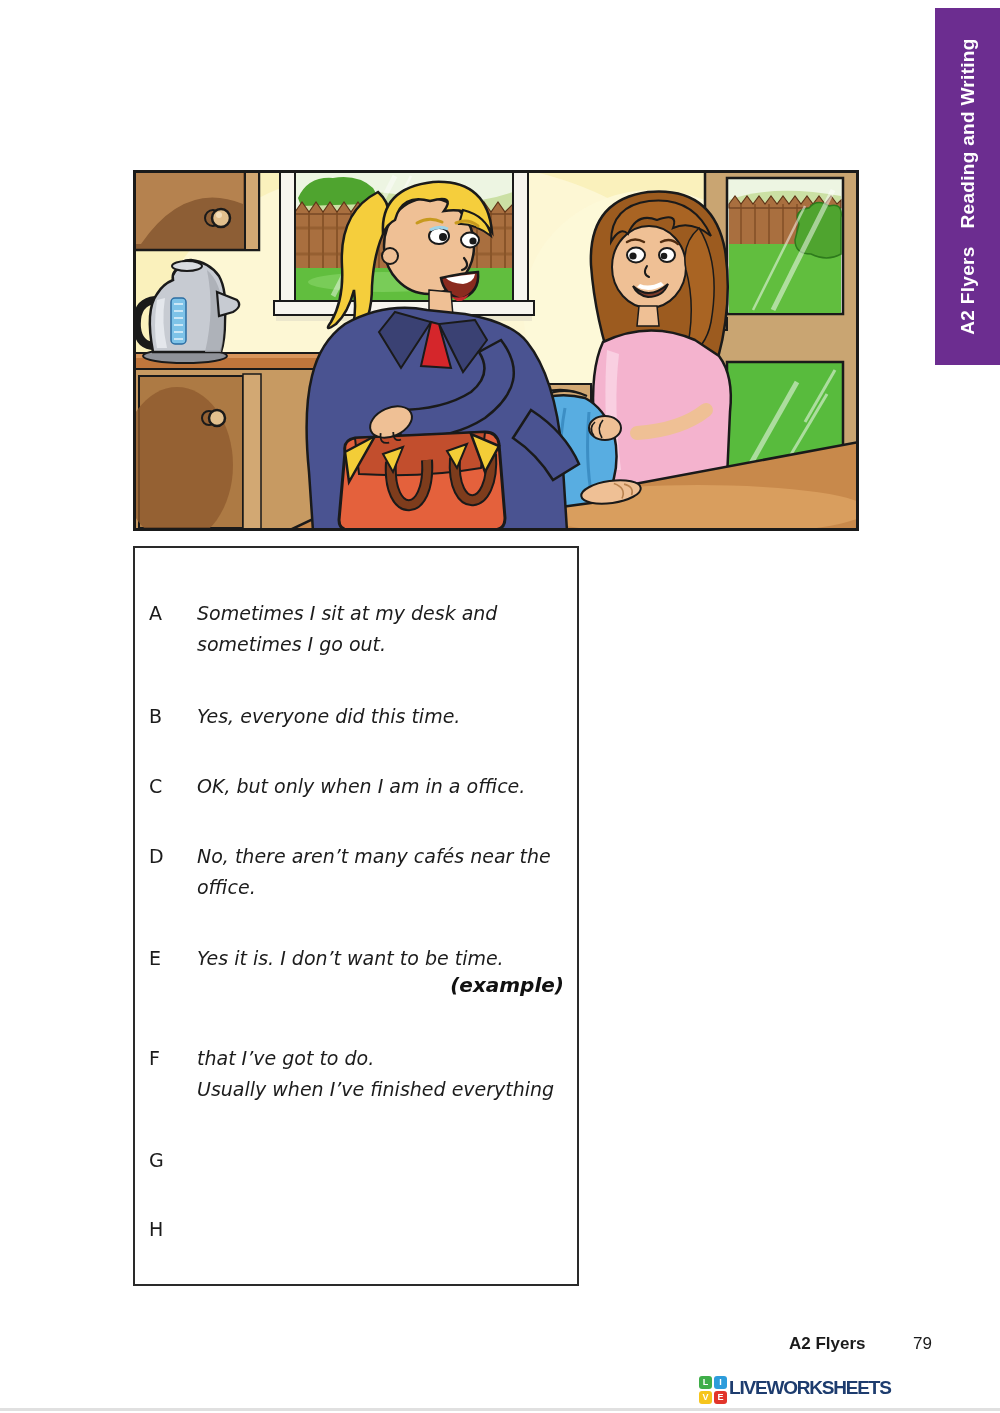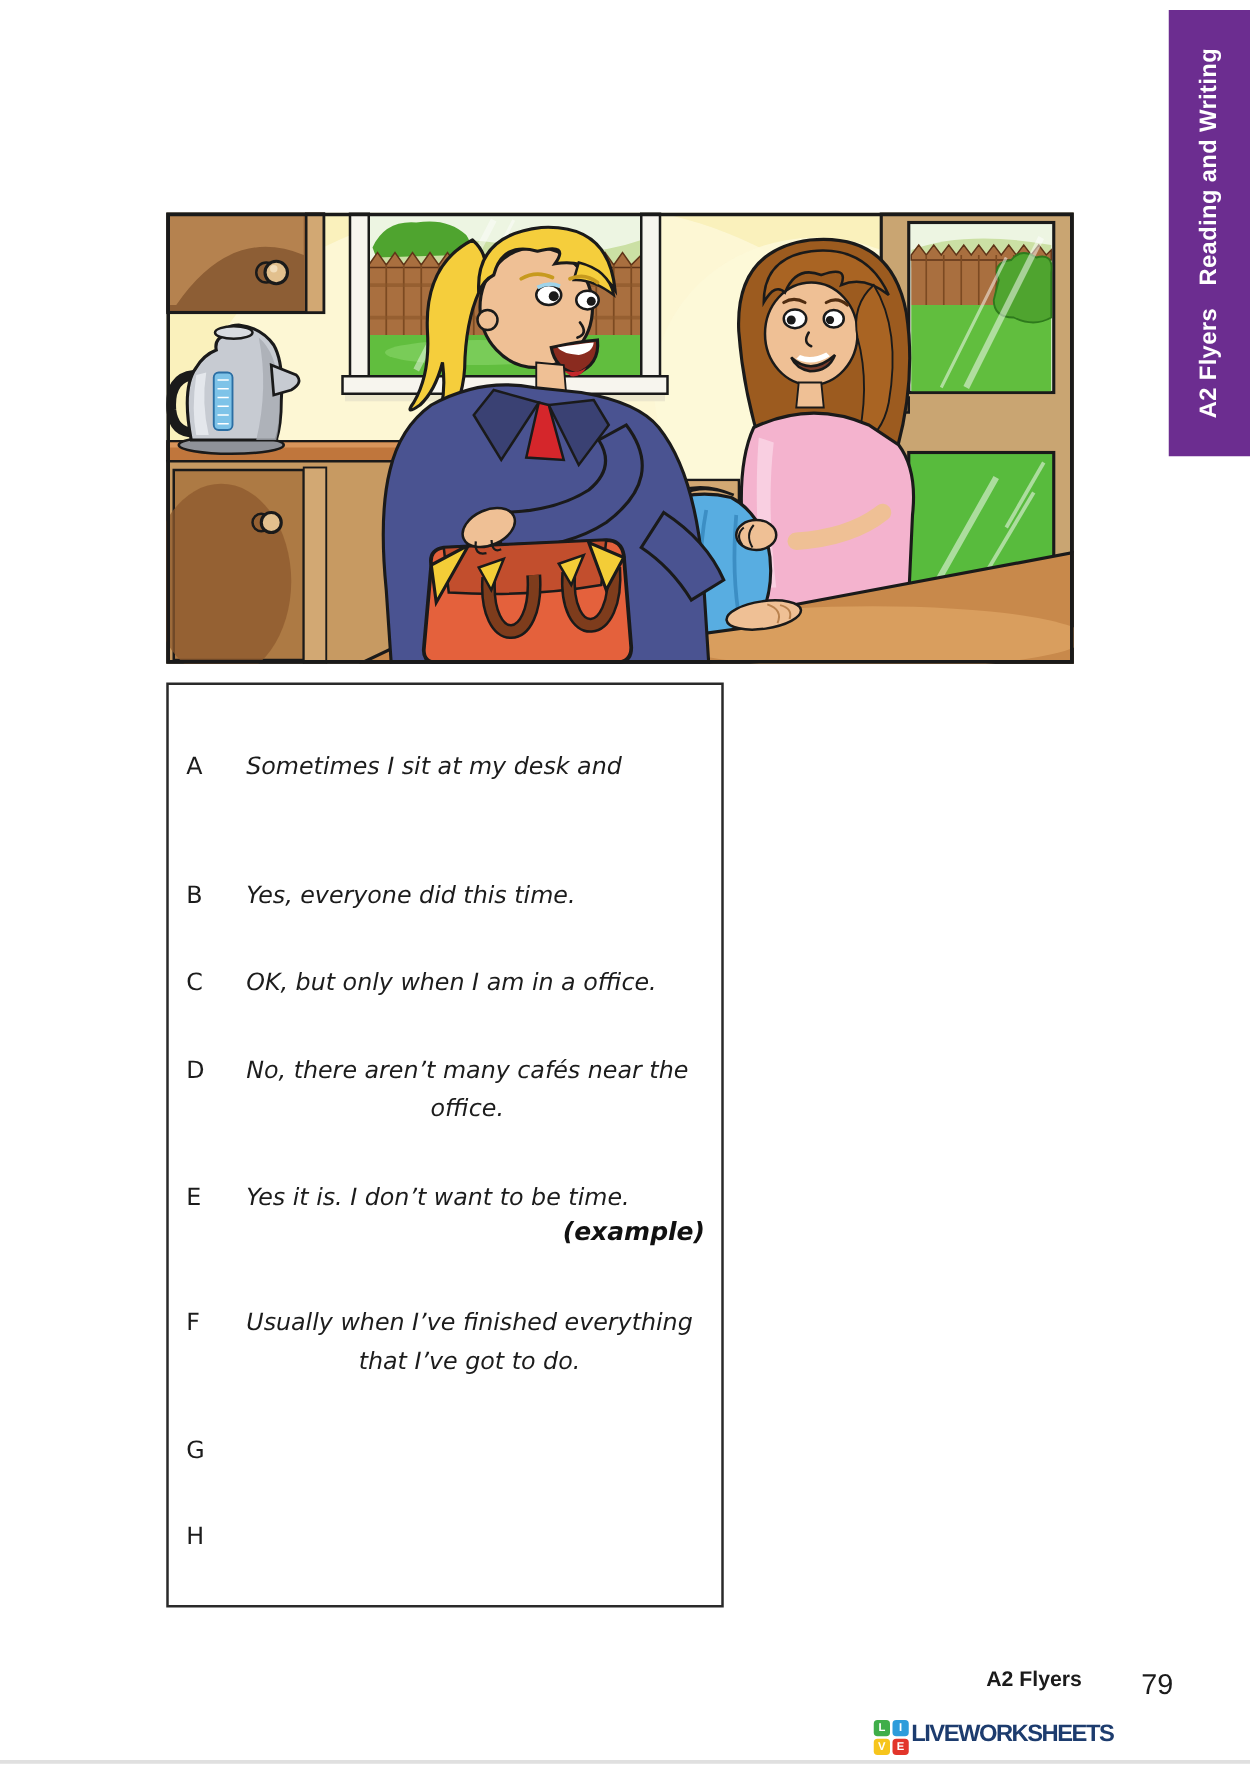--- a/index.html
+++ b/index.html
@@ -14,31 +14,31 @@
 
   
   .illustration{position:absolute;left:133px;top:170px;width:726px;height:361px;}
 
   
   .options-box{position:absolute;left:133px;top:546px;width:446px;height:740px;
     background:#fff;border:2px solid #2a2a2a;box-sizing:border-box;}
   .opt{position:absolute;left:14px;display:flex;color:#1c1c1c;}
   .opt .letter{width:48px;flex:0 0 48px;font-style:normal;font-family:"DejaVu Sans",sans-serif;
     font-size:19px;line-height:31px;}
-  .opt .lines{font-family:"DejaVu Sans",sans-serif;font-style:italic;font-size:19px;text-align:center;}
+  .opt .lines{font-family:"DejaVu Sans",sans-serif;font-style:italic;font-size:19px;}
   .opt .line{line-height:31px;white-space:nowrap;}
   .line:empty{display:none;}
   .opt-a{top:50px;} .opt-b{top:153px;} .opt-c{top:223px;} .opt-d{top:293px;}
   .opt-e{top:395px;} .opt-f{top:495px;} .opt-g{top:597px;} .opt-h{top:666px;}
   .example-label{position:absolute;right:13px;top:425px;font-family:"DejaVu Sans",sans-serif;
     font-style:italic;font-weight:bold;font-size:20px;color:#111;margin-left:40px;}
 
   
   .footer-doc{position:absolute;left:789px;top:1334px;font-size:17px;font-weight:bold;color:#1b1b1b;}
-  .footer-page{position:absolute;left:913px;top:1334px;font-size:23px;color:#1b1b1b;}
+  .footer-page{position:absolute;left:913px;top:1334px;font-size:17px;color:#1b1b1b;}
 
   
   .lw-logo{position:absolute;left:699px;top:1373px;display:flex;align-items:flex-start;}
   .lw-grid{display:grid;grid-template-columns:13px 13px;grid-auto-rows:13px;gap:2px;margin-top:3px;}
   .lw-cell{border-radius:3px;color:#fff;font-size:9px;font-weight:bold;line-height:13px;
     text-align:center;font-family:"Liberation Sans",sans-serif;}
   .lw-word{font-size:19px;font-weight:bold;letter-spacing:-1.2px;line-height:30px;margin-left:2px;}
 
   .bottom-rule{position:absolute;left:0;top:1408px;width:1000px;height:3px;background:#cfcfcf;opacity:.65;}
 </style>
@@ -268,20 +268,21 @@
   <rect x="1.5" y="1.5" width="723" height="358" fill="none" stroke="#1a1a1a" stroke-width="3"></rect>
 </svg>
 </div>
 
 <div class="options-box">
 
   <div class="opt opt-a">
     <span class="letter">A</span>
     <span class="lines">
         <div class="line">Sometimes I sit at my desk and</div>
+        <div class="line">sometimes I go out.</div>
       </span>
   </div>
 
   <div class="opt opt-b">
     <span class="letter">B</span>
     <span class="lines">
         <div class="line">Yes, everyone did this time.</div>
       </span>
   </div>
 
@@ -305,22 +306,22 @@
     <span class="lines">
         <div class="line">Yes it is. I don’t want to be time.</div>
       </span>
   </div>
 
   <div class="example-label">(example)</div>
 
   <div class="opt opt-f">
     <span class="letter">F</span>
     <span class="lines">
+        <div class="line">that I’ve got to do.</div>
         <div class="line">Usually when I’ve finished everything</div>
-        <div class="line">that I’ve got to do.</div>
       </span>
   </div>
 
   <div class="opt opt-g">
     <span class="letter">G</span>
   </div>
 
   <div class="opt opt-h">
     <span class="letter">H</span>
   </div>

